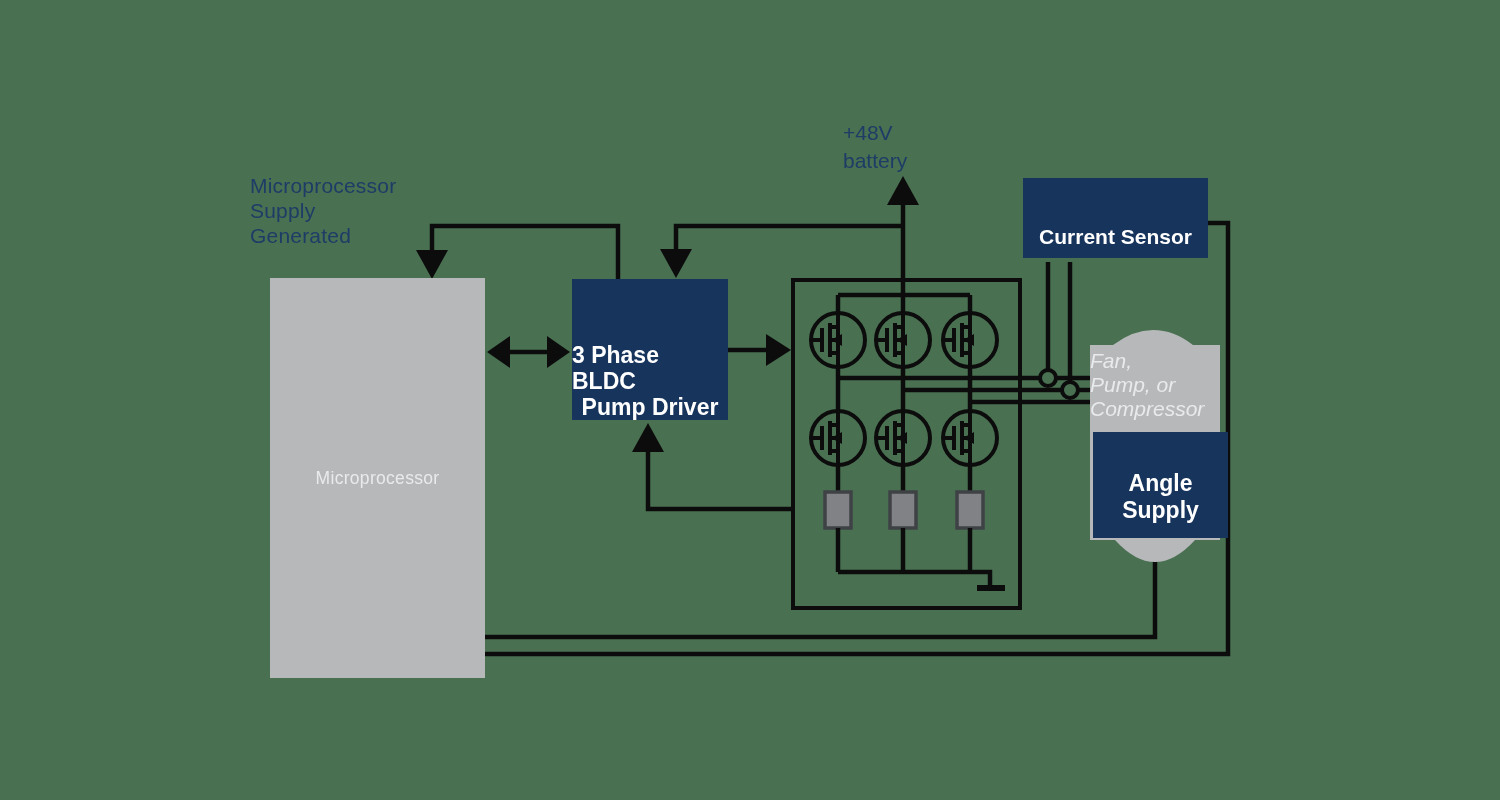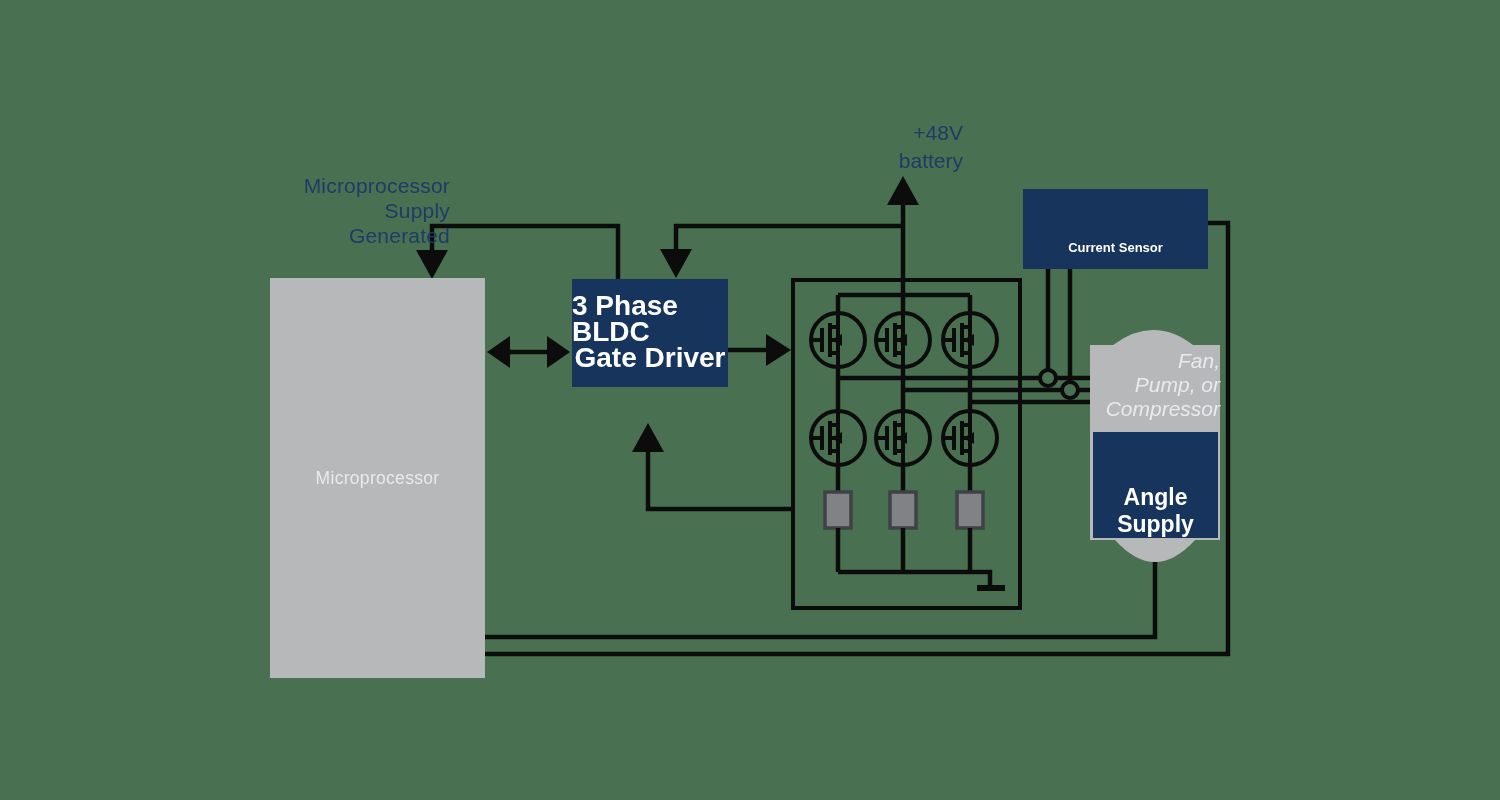--- a/index.html
+++ b/index.html
@@ -21,30 +21,30 @@
   .stage svg{position:absolute;left:0;top:0;}
   .wire{stroke:var(--wire);stroke-width:4.5;fill:none;}
   .wire-thin{stroke:var(--wire);stroke-width:4;fill:none;}
   .gnd-bar{stroke:var(--wire);stroke-width:6;fill:none;}
   .arrowhead{fill:var(--wire);stroke:none;}
   .outline{stroke:var(--wire);stroke-width:4;fill:none;}
   .ring{fill:var(--background);stroke:var(--wire);stroke-width:4;}
   .shunt{fill:var(--shunt_fill);stroke:var(--shunt_border);stroke-width:3.5;}
   .motor-body{fill:var(--box_gray);stroke:none;}
   .label{position:absolute;display:flex;flex-direction:column;align-items:center;}
-  .label span{display:block;width:100%;text-align:right;}
+  .label span{display:block;width:100%;text-align:left;}
   .note{color:var(--blue_text);font-size:21px;line-height:25px;font-weight:500;letter-spacing:.2px;}
   .battery-note{color:var(--blue_text);font-size:21px;line-height:28px;font-weight:500;}
   .navy-box{position:absolute;background:var(--navy);display:flex;flex-direction:column;
             align-items:center;justify-content:flex-end;color:var(--white_text);font-weight:bold;}
   .gray-box{position:absolute;background:var(--box_gray);display:flex;align-items:center;justify-content:center;}
   .micro-label{color:var(--soft_white);font-size:17.5px;letter-spacing:.3px;}
-  .gate-driver-box{left:572px;top:279px;width:156px;height:108px;font-size:28px;line-height:26px;padding-bottom:16px;box-sizing:border-box;}
-  .current-sensor-box{left:1023px;top:189px;width:185px;height:80px;font-size:13px;line-height:23px;padding-bottom:10px;box-sizing:border-box;}
-  .angle-sensor-box{left:1093px;top:432px;width:125px;height:106px;font-size:23px;line-height:27px;padding-bottom:0;box-sizing:border-box;}
+  .gate-driver-box{left:572px;top:279px;width:156px;height:141px;font-size:23px;line-height:26px;box-sizing:border-box;}
+  .current-sensor-box{left:1023px;top:178px;width:185px;height:80px;font-size:21px;line-height:23px;padding-bottom:10px;box-sizing:border-box;}
+  .angle-sensor-box{left:1093px;top:432px;width:135px;height:106px;font-size:23px;line-height:27px;padding-bottom:14px;box-sizing:border-box;}
   .motor-label{left:1090px;top:349px;width:130px;color:var(--soft_white);font-size:21px;line-height:24px;font-weight:400;font-style:italic;}
 </style>
 </head>
 <body>
 
 <div class="stage">
 
   <svg width="1500" height="800" viewBox="0 0 1500 800">
     <defs>
       <g id="mosfet">
@@ -148,21 +148,21 @@
 
     <path class="motor-body" d="M1090 345 L1113 345 Q1133 330 1153 330 Q1174 330 1193 345 L1220 345 L1220 540 L1195 540 Q1175 562 1155 562 Q1135 562 1115 540 L1090 540 Z"></path>
   </svg>
 
   <div class="gray-box" style="left:270px;top:278px;width:215px;height:400px;">
     <span class="micro-label">Microprocessor</span>
   </div>
 
   <div class="navy-box gate-driver-box">
     <span>3 Phase BLDC</span>
-    <span>Gate Driver</span>
+    <span>Pump Driver</span>
   </div>
 
   <div class="navy-box current-sensor-box">
     <span>Current Sensor</span>
   </div>
 
   <div class="navy-box angle-sensor-box">
     <span>Angle</span>
     <span>Supply</span>
   </div>

